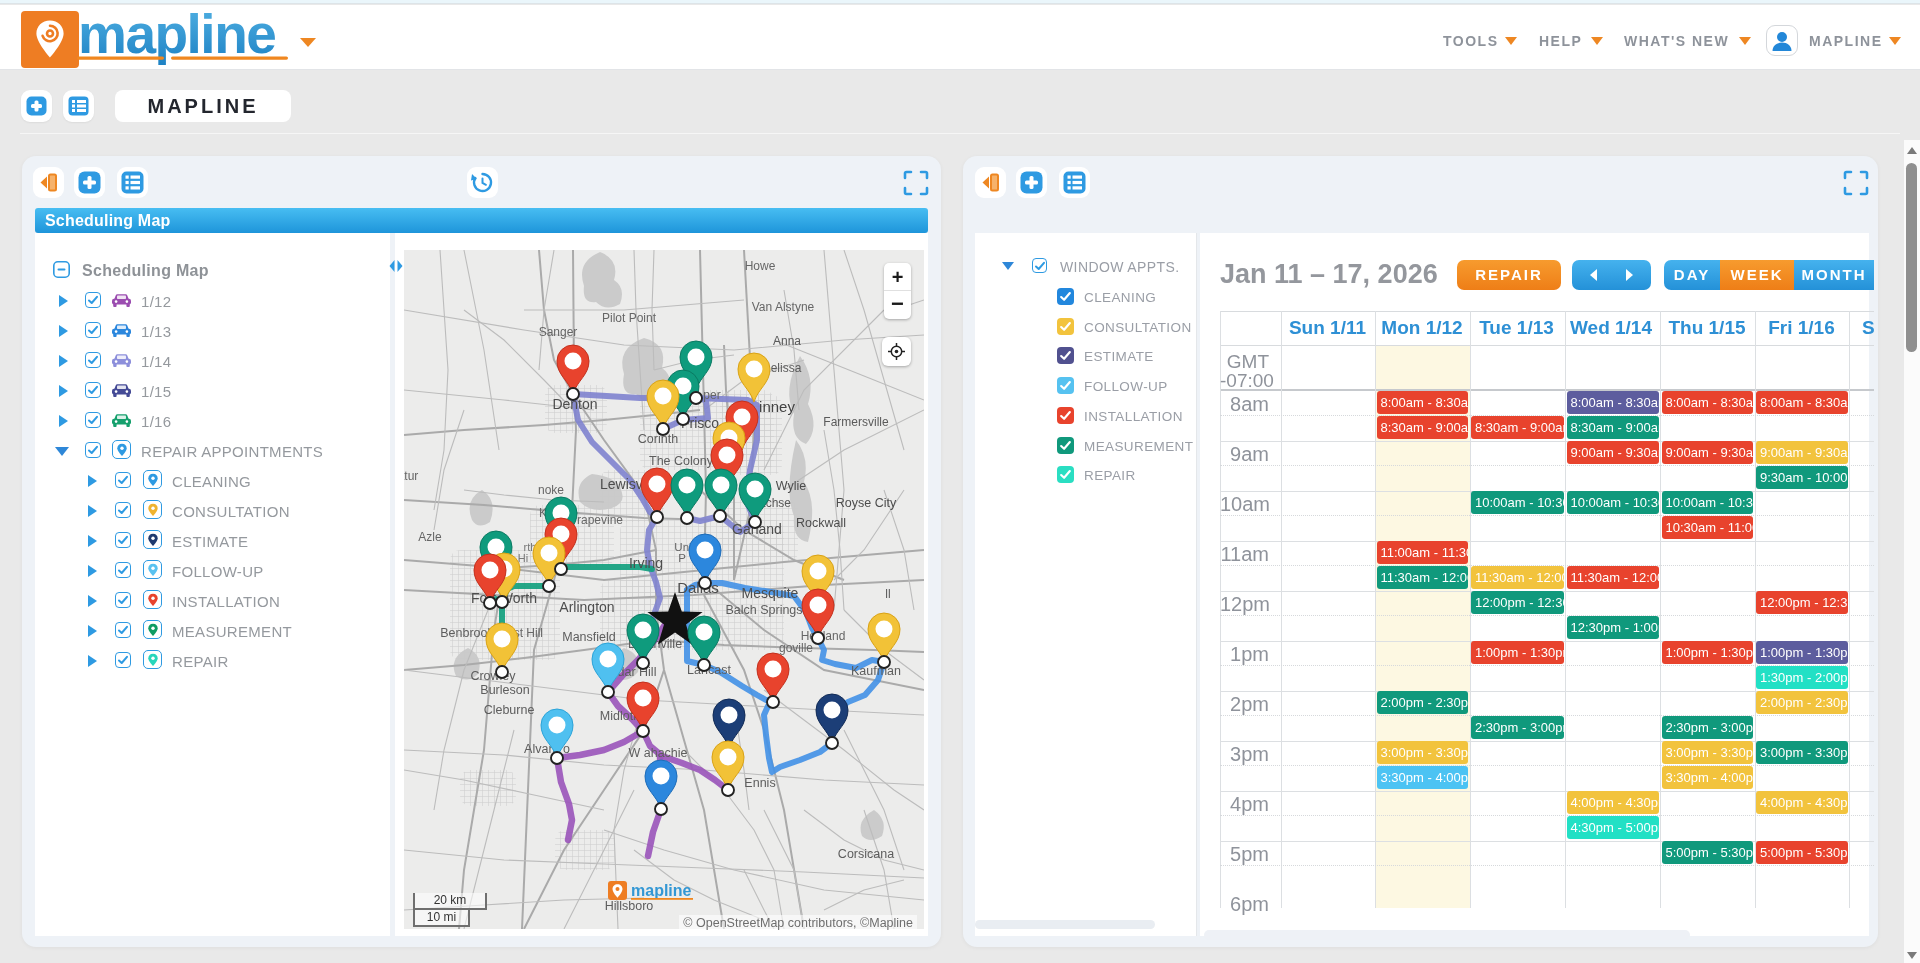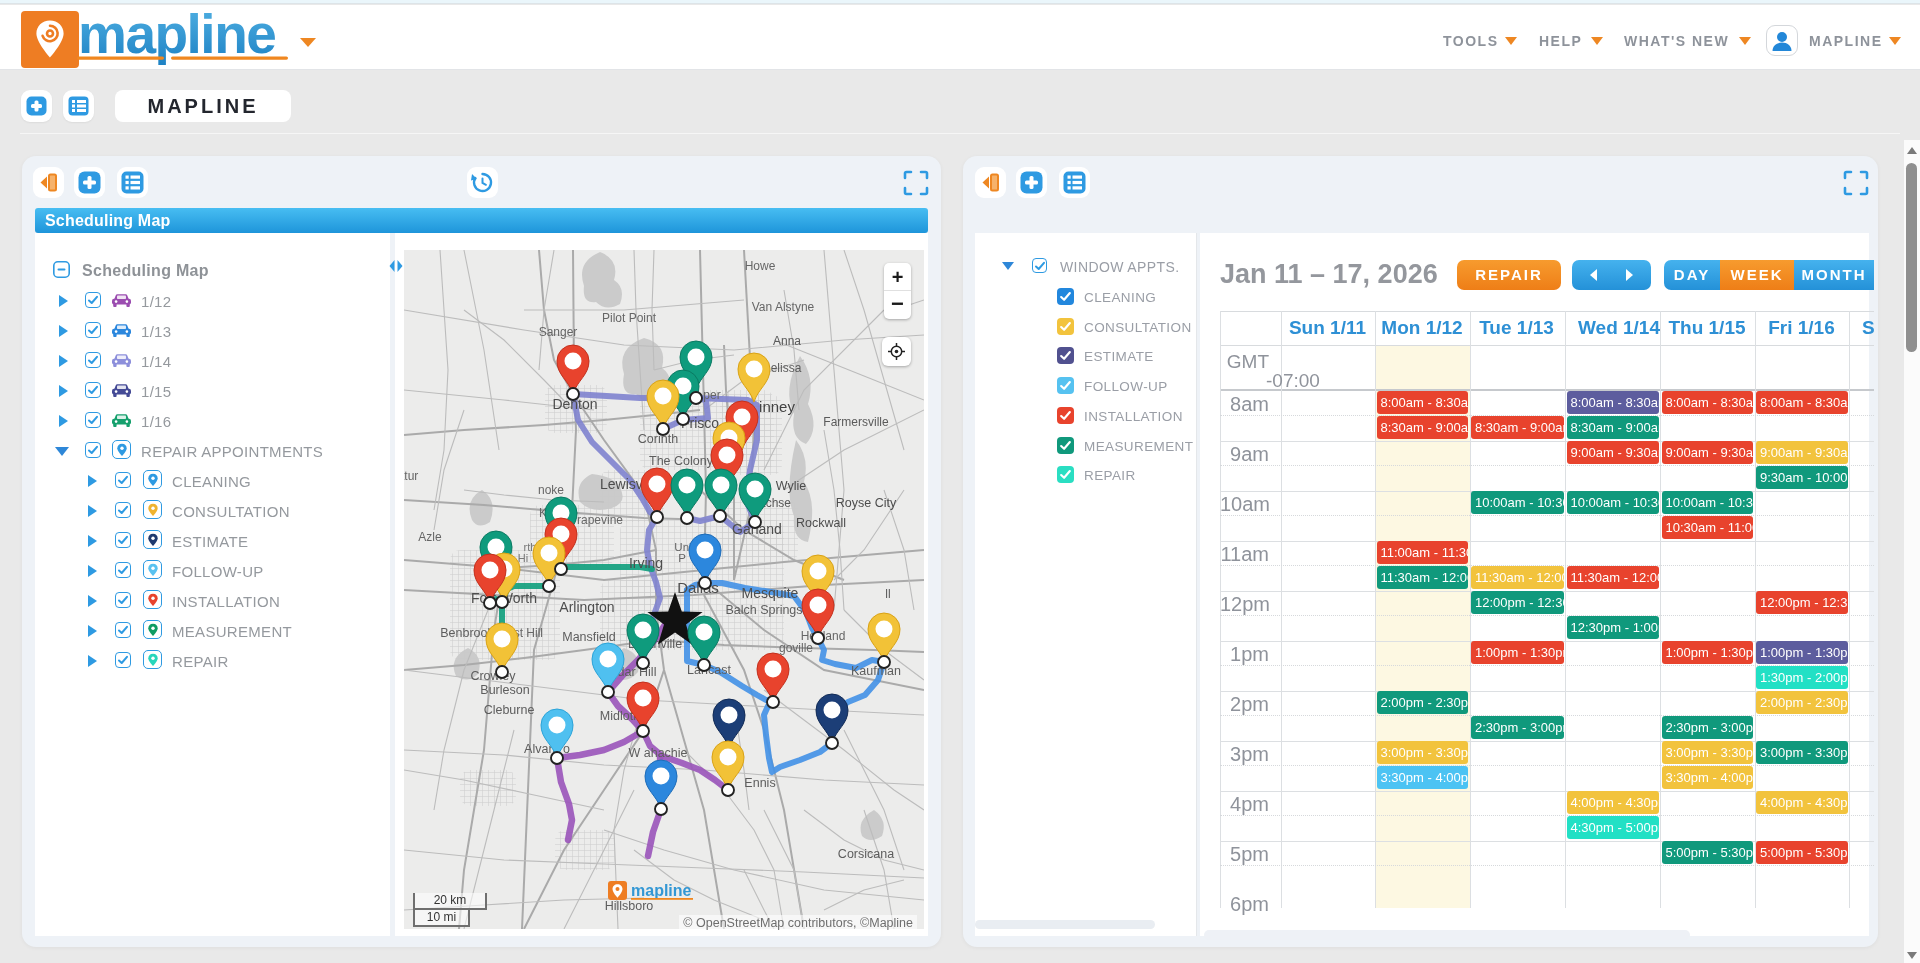--- a/index.html
+++ b/index.html
@@ -749,26 +749,26 @@
       <div style="position:absolute;left:20px;top:482px;width:654px;height:0;border-top:1px dotted #d6d9dc;"></div>
       <div style="position:absolute;left:20px;top:508px;width:654px;height:1px;background:#dcdfe2;"></div>
       <div style="position:absolute;left:20px;top:532px;width:654px;height:0;border-top:1px dotted #d6d9dc;"></div>
       <div style="position:absolute;left:20px;top:558px;width:654px;height:1px;background:#dcdfe2;"></div>
       <div style="position:absolute;left:20px;top:582px;width:654px;height:0;border-top:1px dotted #d6d9dc;"></div>
       <div style="position:absolute;left:20px;top:608px;width:654px;height:1px;background:#dcdfe2;"></div>
       <div style="position:absolute;left:20px;top:632px;width:654px;height:0;border-top:1px dotted #d6d9dc;"></div>
       <div class="daylab" style="left:80.5px;top:84px;">Sun 1/11</div>
       <div class="daylab" style="left:175px;top:84px;">Mon 1/12</div>
       <div class="daylab" style="left:269.5px;top:84px;">Tue 1/13</div>
-      <div class="daylab" style="left:372px;top:84px;">Wed 1/14</div>
+      <div class="daylab" style="left:364px;top:84px;">Wed 1/14</div>
       <div class="daylab" style="left:460px;top:84px;">Thu 1/15</div>
       <div class="daylab" style="left:554.5px;top:84px;">Fri 1/16</div>
       <div class="daylab" style="left:649px;top:84px;text-align:left;padding-left:13px;">Sat 1/17</div>
       <div class="hlab" style="left:20px;width:56px;top:118px;font-size:19px;">GMT</div>
-      <div class="hlab" style="left:20px;width:56px;top:137px;font-size:19px;margin-left:46px;">-07:00</div>
+      <div class="hlab" style="left:20px;width:56px;top:137px;font-size:19px;">-07:00</div>
       <div class="hlab" style="left:20px;width:56px;top:160px;">8am</div>
       <div class="hlab" style="left:20px;width:56px;top:210px;">9am</div>
       <div class="hlab" style="left:20px;width:56px;top:260px;">10am</div>
       <div class="hlab" style="left:20px;width:56px;top:310px;">11am</div>
       <div class="hlab" style="left:20px;width:56px;top:360px;">12pm</div>
       <div class="hlab" style="left:20px;width:56px;top:410px;">1pm</div>
       <div class="hlab" style="left:20px;width:56px;top:460px;">2pm</div>
       <div class="hlab" style="left:20px;width:56px;top:510px;">3pm</div>
       <div class="hlab" style="left:20px;width:56px;top:560px;">4pm</div>
       <div class="hlab" style="left:20px;width:56px;top:610px;">5pm</div>

